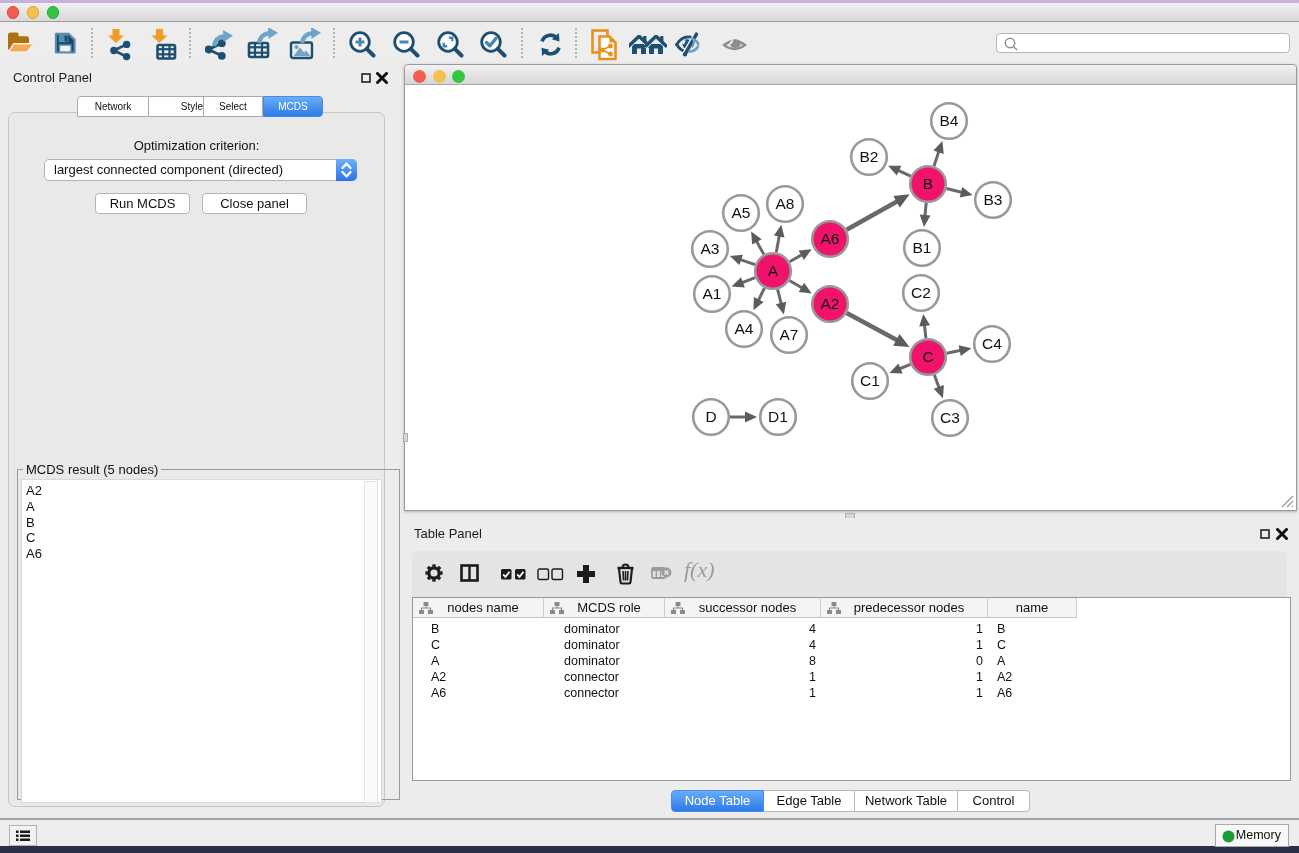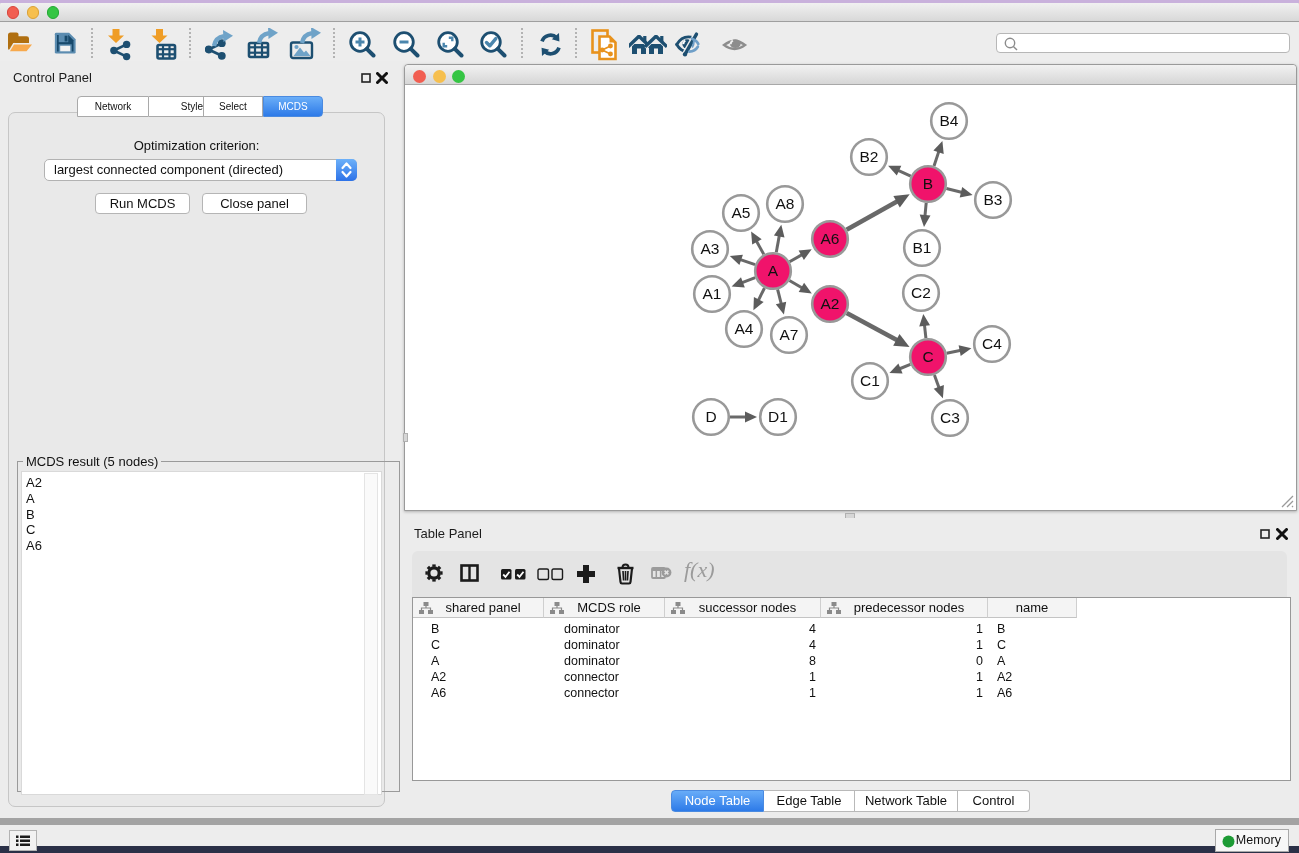--- a/index.html
+++ b/index.html
@@ -20,21 +20,21 @@
 
 #cp { position:absolute; left:0; top:61px; width:396px; height:757px; background:#ececec; }
 .ptitle { font-size:13px; color:#1c1c1c; }
 #cptabs { position:absolute; top:35px; left:77px; height:21px; z-index:3; }
 .tab { position:absolute; top:0; height:21px; background:#fff; border:1px solid #a9a9a9; font-size:10px; color:#111; text-align:center; line-height:19px; }
 .tab.sel { background:linear-gradient(#6aaef8,#2d7ae8); color:#fff; border-color:#4a8ae0; }
 #cpanel { position:absolute; left:8px; top:51px; width:377px; height:695px; background:#e9e9e9; border:1px solid #c6c6c6; border-radius:7px; }
 #combo { position:absolute; left:35px; top:46px; width:313px; height:22px; background:#fff; border:1px solid #b2b2b2; border-radius:5px; font-size:13px; color:#111; line-height:20px; padding-left:9px; }
 #combo .btn { position:absolute; right:-1px; top:-1px; width:21px; height:22px; border-radius:0 5px 5px 0; background:linear-gradient(#6db1f9,#2d72e8); }
 .pbtn { position:absolute; top:80px; height:21px; background:#fff; border:1px solid #b5b5b5; border-radius:4px; font-size:13px; color:#111; text-align:center; line-height:19px; }
-#grp { position:absolute; left:8px; top:341px; width:383px; height:338px; }
+#grp { position:absolute; left:8px; top:349px; width:383px; height:338px; }
 #grp .gb { position:absolute; left:0; top:7px; width:100%; height:331px; border:1px solid #9a9a9a; }
 #grp .leg { position:absolute; left:6px; top:0; background:#e9e9e9; padding:0 3px; font-size:13px; color:#111; }
 #grp .list { position:absolute; left:4px; top:17px; width:361px; height:324px; padding-top:3px; background:#fff; border:1px solid #d9d9d9; font-size:13px; color:#111; }
 #grp .list div.it { height:15.8px; line-height:15.8px; padding-left:4px; }
 #grp .sb { position:absolute; right:3px; top:1px; width:14px; height:322px; background:#fafafa; border:1px solid #e4e4e4; }
 
 #netwin { position:absolute; left:404px; top:64px; width:893px; height:447px; background:#fff; border:1px solid #9a9a9a; border-radius:4px 4px 0 0; box-shadow:0 1px 3px rgba(0,0,0,0.25);}
 #nettitle { position:absolute; left:0; top:0; width:100%; height:20px; background:linear-gradient(#f2f2f2,#d6d6d6); border-bottom:1px solid #a8a8a8; border-radius:4px 4px 0 0; }
 #nettitle .t { position:absolute; left:0; right:0; top:3px; text-align:center; font-size:13px; font-weight:bold; color:#393939; }
 .tl2 { position:absolute; top:4.5px; width:13px; height:13px; border-radius:50%; }
@@ -42,21 +42,21 @@
 #tp { position:absolute; left:400px; top:518px; width:899px; height:300px; background:#ececec; }
 #tptool { position:absolute; left:12px; top:33px; width:875px; height:46px; background:#e4e4e4; border-radius:6px 6px 0 0; }
 #tbl { position:absolute; left:12px; top:79px; width:879px; height:184px; background:#fff; border:1px solid #989898; }
 .hdr { position:absolute; top:0; height:20px; background:#f4f4f4; border-right:1px solid #cfcfcf; border-bottom:1px solid #c4c4c4; font-size:13px; color:#111; }
 .hdr span { position:absolute; top:2px; width:100%; text-align:center; }
 .row { position:absolute; font-size:12.5px; color:#111; height:16px; line-height:16px; }
 #tptabs { position:absolute; top:272px; left:271px; height:22px; }
 .ttab { position:absolute; top:0; height:22px; background:#fff; border:1px solid #b9b9b9; font-size:13px; color:#111; text-align:center; line-height:20px; }
 .ttab.sel { background:linear-gradient(#68acf8,#2d7ae8); color:#fff; border-color:#4a8ae0; }
 
-#status { position:absolute; left:0; top:818px; width:1299px; height:28px; background:#ededed; border-top:7px solid #a3a3a3; }
+#status { position:absolute; left:0; top:818px; width:1299px; height:28px; background:#ededed; border-top:2px solid #a3a3a3; }
 #membtn { position:absolute; right:10px; top:4px; width:74px; height:23px; background:#f7f7f7; border:1px solid #a9a9a9; font-size:12.5px; color:#111; line-height:21px; text-align:right; padding-right:7px; }
 #listbtn { position:absolute; left:9px; top:5px; width:28px; height:21px; background:#f2f2f2; border:1px solid #b3b3b3; }
 </style>
 </head>
 <body>
 <div id="topstrip" style="position:absolute;left:0;top:0;width:1299px;height:2.5px;background:#c9b1dc;z-index:50;"></div>
 <div id="app">
   <div id="titlebar">
     <div class="tl" style="left:6.8px; background:#f15e51; border:0.5px solid #d8453c;"></div>
     <div class="tl" style="left:26.8px; background:#f6bf4e; border:0.5px solid #dca135;"></div>
@@ -395,21 +395,21 @@
     <div id="tbl">
       <div class="hdr" style="left:0px; width:131px;">
           <svg width="14" height="13" viewBox="0 0 14 13" style="position:absolute; left:6px; top:4px;">
             <g fill="#8a8a8a">
               <rect x="4.5" y="0" width="5" height="4"></rect>
               <rect x="0" y="8" width="5" height="4"></rect>
               <rect x="9" y="8" width="5" height="4"></rect>
             </g>
             <path d="M7,4 V6 M2.5,8 V6 H11.5 V8" fill="none" stroke="#8a8a8a" stroke-width="1.2"></path>
           </svg>
-          <span style="padding-left:10px;">shared panel</span>
+          <span style="padding-left:10px;">nodes name</span>
         </div>
         <div class="hdr" style="left:131px; width:121px;">
           <svg width="14" height="13" viewBox="0 0 14 13" style="position:absolute; left:6px; top:4px;">
             <g fill="#8a8a8a">
               <rect x="4.5" y="0" width="5" height="4"></rect>
               <rect x="0" y="8" width="5" height="4"></rect>
               <rect x="9" y="8" width="5" height="4"></rect>
             </g>
             <path d="M7,4 V6 M2.5,8 V6 H11.5 V8" fill="none" stroke="#8a8a8a" stroke-width="1.2"></path>
           </svg>

